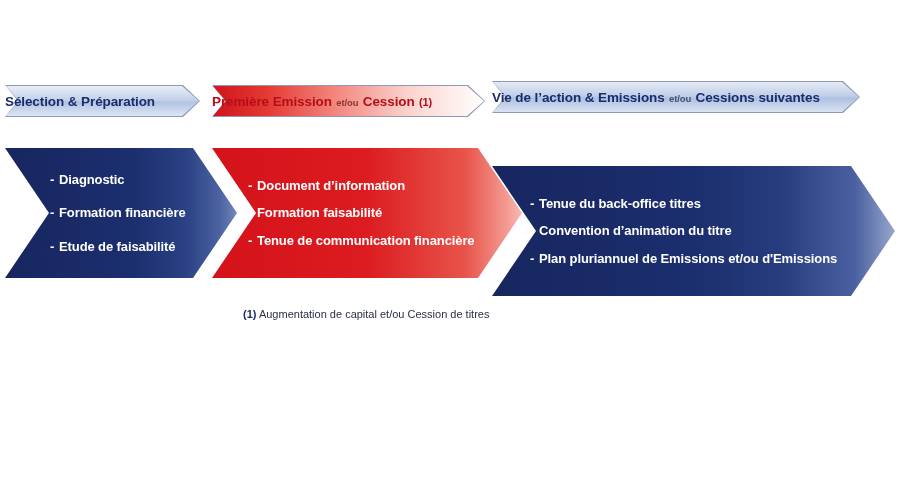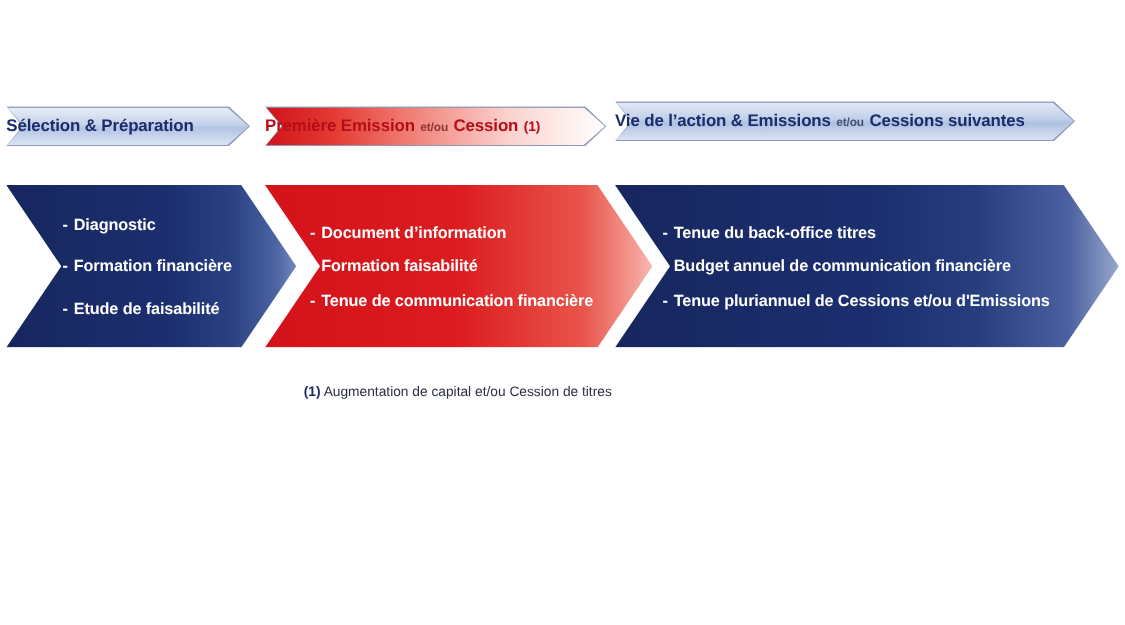--- a/index.html
+++ b/index.html
@@ -112,21 +112,21 @@
     line-height: 1.05;
     letter-spacing: -0.1px;
   }
   .chev-item .dash {
     display: inline-block;
     width: 9px;
   }
 
   #chev-1 { left: 5px;   width: 232px; }
   #chev-2 { left: 212px; width: 310px; }
-  #chev-3 { left: 492px; width: 403px; }
+  #chev-3 { left: 492px; width: 403px; margin-top: 18px; }
 
   #chev-1 .chev-shape {
     background: linear-gradient(to right, #17265f 0%, #1b2e6e 55%, #2a4183 78%, #4d64a3 93%, #7287bd 100%);
   }
   #chev-2 .chev-shape {
     background: linear-gradient(to right, #d3121a 0%, #dc1c20 50%, #e8544b 82%, #f39a92 95%, #f7b9b2 100%);
   }
   #chev-3 .chev-shape {
     background: linear-gradient(to right, #17265f 0%, #1b2e6e 50%, #273d7d 72%, #4a60a0 90%, #97a7cc 100%);
   }
@@ -193,22 +193,22 @@
       <div class="chev-item"><span class="dash">-</span><span>Document d’information</span></div>
       <div class="chev-item"><span class="dash">-</span><span>Formation faisabilité</span></div>
       <div class="chev-item"><span class="dash">-</span><span>Tenue de communication financière</span></div>
     </div>
   </div>
 
   <div class="chev" id="chev-3">
     <div class="chev-shape"></div>
     <div class="chev-items">
       <div class="chev-item"><span class="dash">-</span><span>Tenue du back-office titres</span></div>
-      <div class="chev-item"><span class="dash">-</span><span>Budget annuel de communication financière</span></div>
-      <div class="chev-item"><span class="dash">-</span><span>Tenue pluriannuel de Cessions et/ou d'Emissions</span></div>
+      <div class="chev-item"><span class="dash">-</span><span>Convention d’animation du titre</span></div>
+      <div class="chev-item"><span class="dash">-</span><span>Plan pluriannuel de Emissions et/ou d'Emissions</span></div>
     </div>
   </div>
 
   <div id="footnote">
     <span class="fn-mark">(1)</span>
     <span>Augmentation de capital et/ou Cession de titres</span>
   </div>
 
 </div>
 

